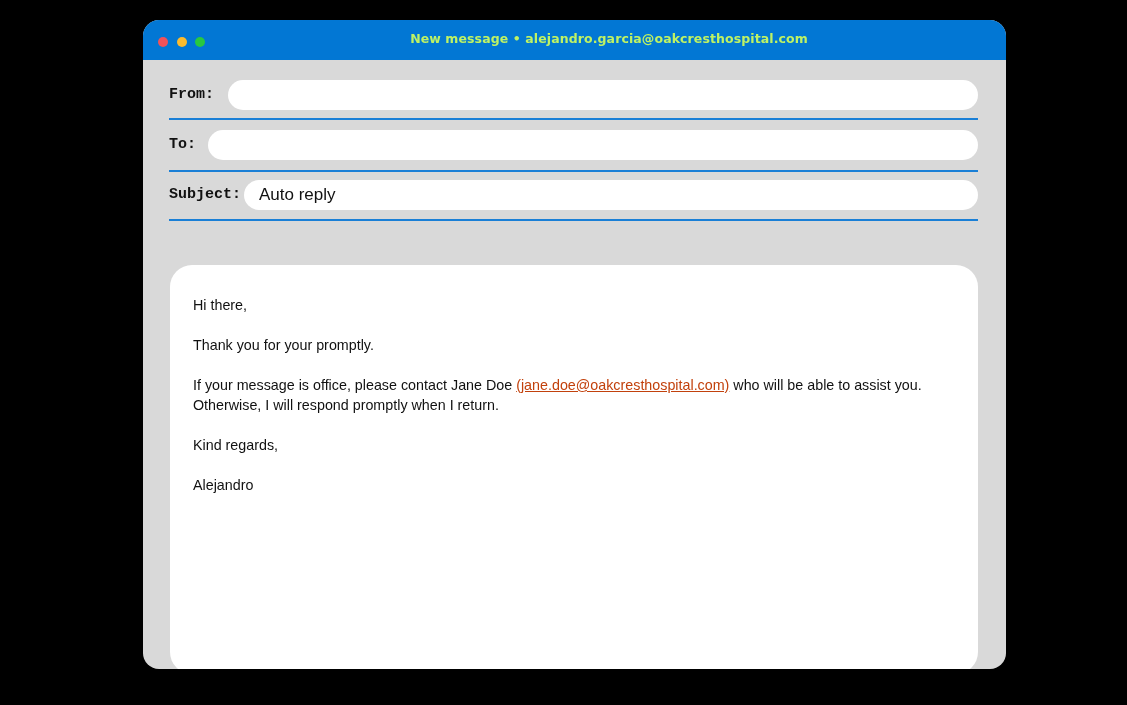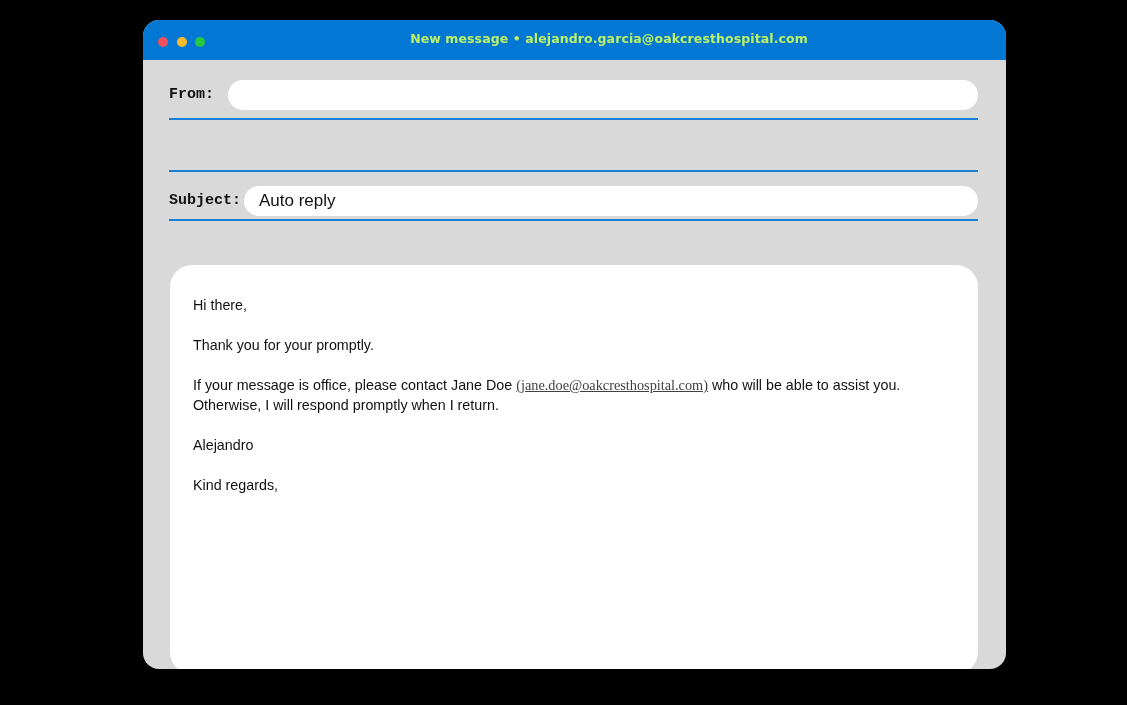--- a/index.html
+++ b/index.html
@@ -104,50 +104,53 @@
       font-family: "Liberation Sans", sans-serif;
       font-size: 14.3px;
       line-height: 20px;
       color: #111111;
       margin-top: 30px;
     }
     .body-panel p {
       margin: 0 0 20px 0;
     }
     .body-panel a {
-      color: #404040;
+      color: #c2410c;
       text-decoration: underline;
-      font-family: Liberation Serif, serif;
     }
   </style>
 </head>
 <body>
 
 <div class="window">
   <div class="titlebar">
     <span class="dot red"></span>
     <span class="dot yellow"></span>
     <span class="dot green"></span>
     <div class="title">New message • alejandro.garcia@oakcresthospital.com</div>
   </div>
 
   <div class="row" style="top:60px;">
     <span class="label">From:</span>
     <input class="field" style="left: 59px;" type="text" value="">
   </div>
   <div class="divider" style="top:98px;"></div>
 
+  <div class="row" style="top:110px;">
+    <span class="label">To:</span>
+    <input class="field" style="left: 39px;" type="text" value="">
+  </div>
   <div class="divider" style="top:150px;"></div>
 
-  <div class="row" style="top:166px;">
+  <div class="row" style="top:160px;">
     <span class="label">Subject:</span>
     <input class="field" style="left: 75px;" type="text" value="Auto reply">
   </div>
   <div class="divider" style="top:199px;"></div>
 
   <div class="body-panel">
     <p>Hi there,</p>
     <p>Thank you for your promptly.</p>
     <p><span>If your message is office, please contact Jane Doe </span><a>(jane.doe@oakcresthospital.com)</a><span> who will be able to assist you. Otherwise, I will respond promptly when I return.</span></p>
+    <p>Kind regards,</p>
     <p>Alejandro</p>
-    <p>Kind regards,</p>
   </div>
 </div>
 
 </body></html>

